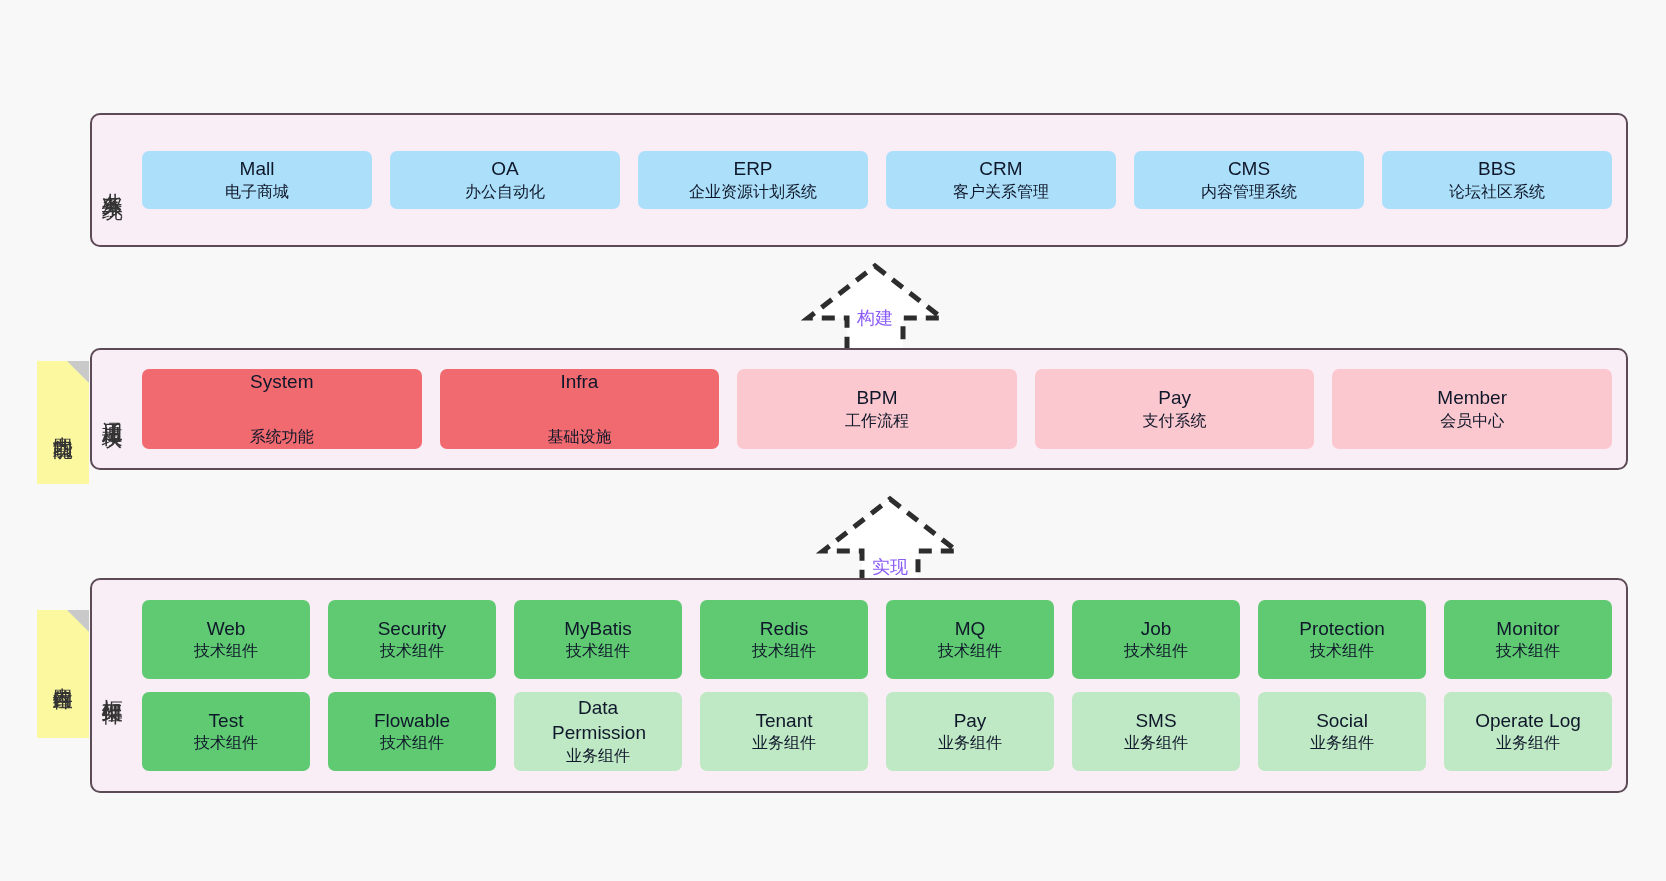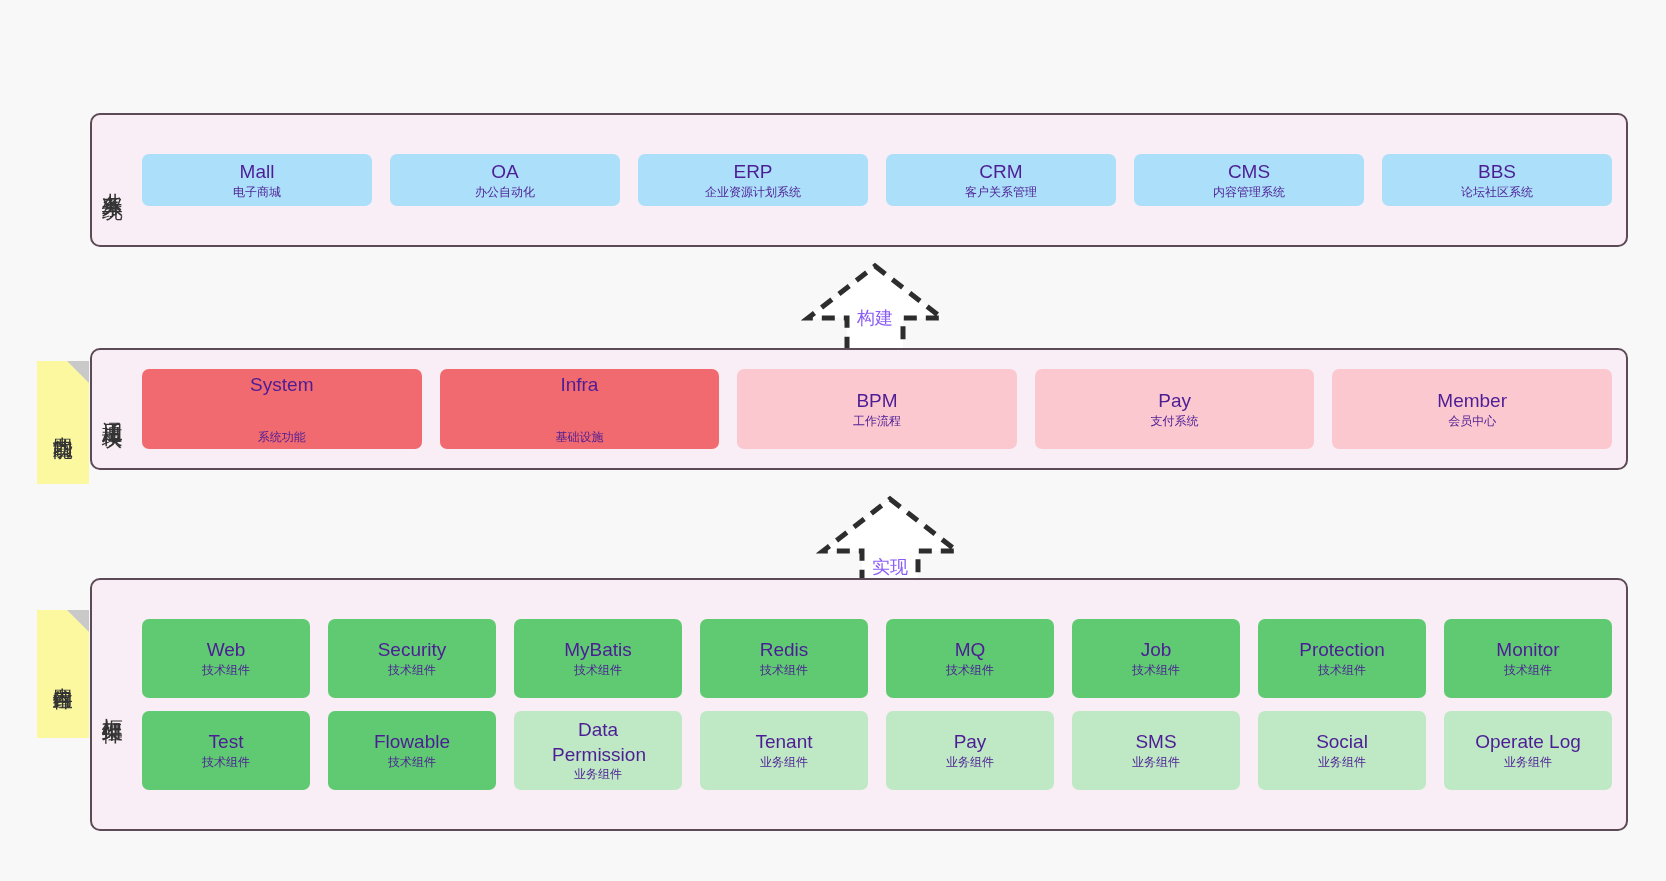--- a/index.html
+++ b/index.html
@@ -56,22 +56,22 @@
     border-radius:7px;
     display:flex;
     flex-direction:column;
     align-items:center;
     justify-content:center;
     text-align:center;
     box-sizing:border-box;
     padding:6px 4px;
     line-height:1.3;
   }
-  .cell .en{font-size:19px;color:#4c1d95;}
-  .cell .cn{font-size:12px;color:#4c1d95;}
+  .cell .en{font-size:19px;color:#0f172a;}
+  .cell .cn{font-size:16px;color:#0f172a;}
 
   
   .c-blue{background:#ace0fa;}
   .c-red{background:#f16a6f;gap:32px;}
   .c-pink{background:#fcc8cf;}
   .c-green{background:#5fca72;}
   .c-green-lt{background:#bfe8c4;}
 
   
   .sticky{
@@ -193,21 +193,21 @@
       <path d="M 85 4 L 152 56 L 113 56 L 113 92 L 57 92 L 57 56 L 18 56 Z" fill="#ffffff" stroke="#2d2d2d" stroke-width="5" stroke-dasharray="13 9" stroke-linejoin="miter"></path>
     </svg>
     <span class="alabel" style="top:60px;">实现</span>
   </div>
 
   <div class="sticky" style="left:37px;top:610px;width:52px;height:128px;">
     <span class="fold"></span>
     <span>内置组件</span>
   </div>
 
-  <div class="panel" style="left:90px;top:578px;width:1538px;height:253px;">
+  <div class="panel" style="left:90px;top:578px;width:1538px;height:215px;">
     <div class="panel-title">框架组件</div>
     <div class="panel-body" style="gap:13px;">
 
       <div class="row" style="height:79px;">
         <div class="cell c-green">
           <span class="en">Web</span>
           <span class="cn">技术组件</span>
         </div>
         <div class="cell c-green">
           <span class="en">Security</span>

